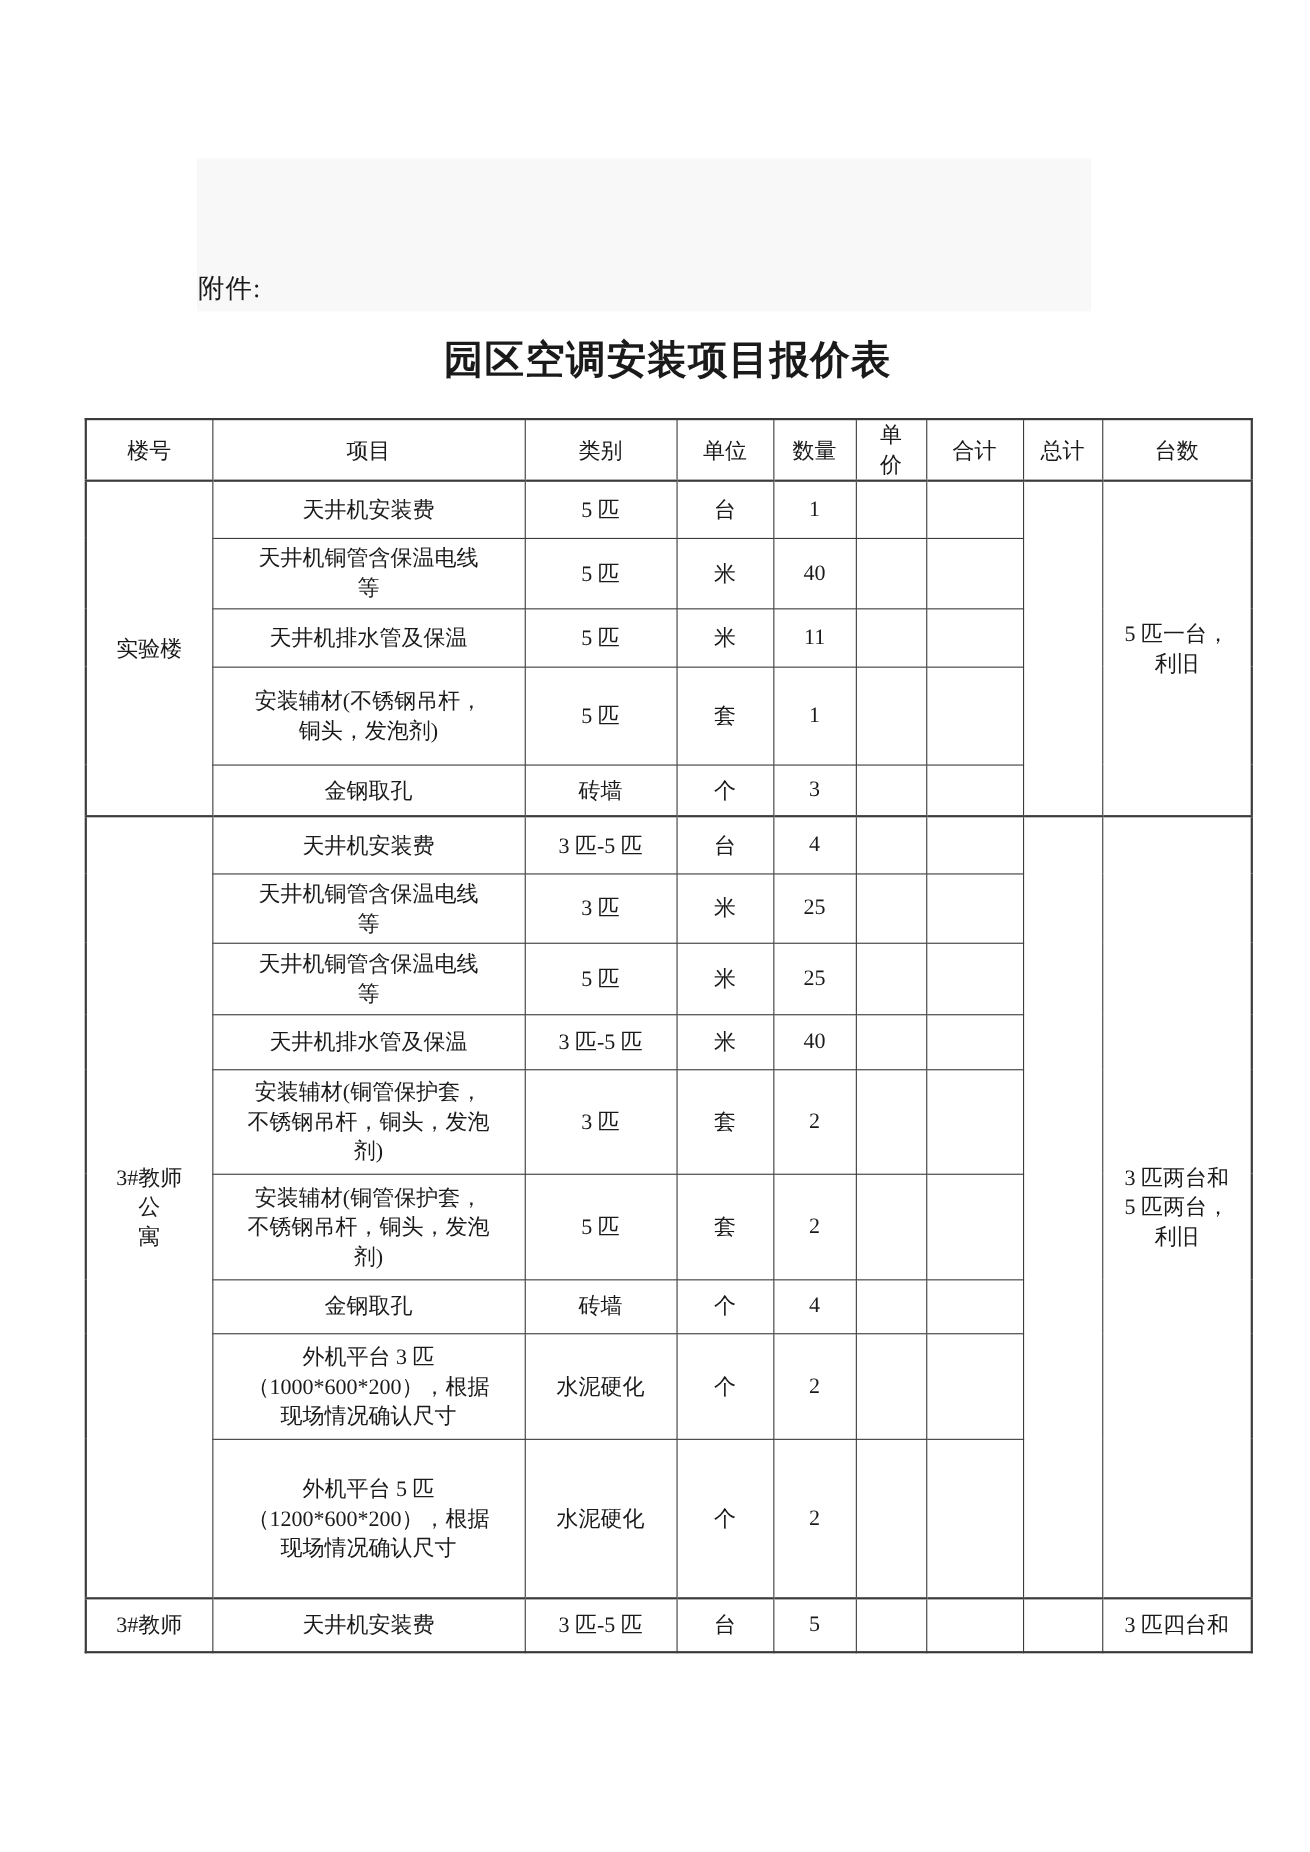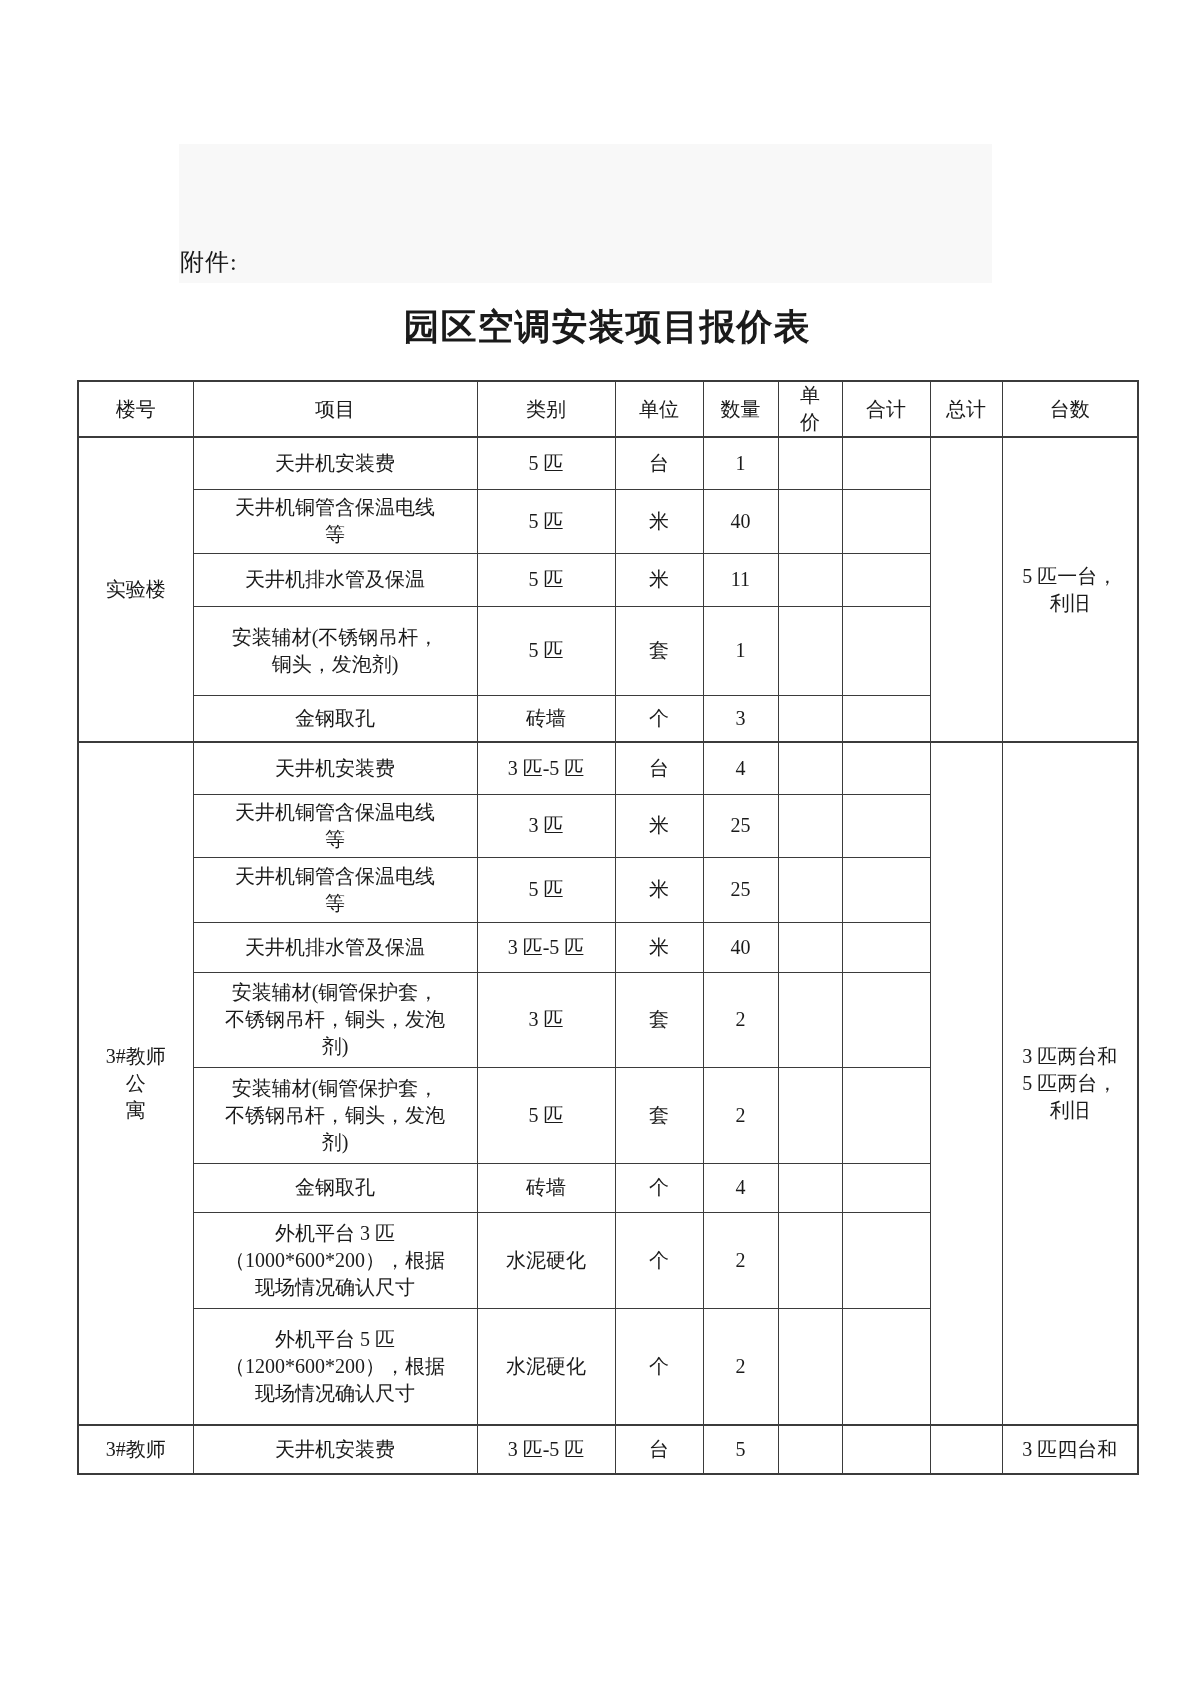--- a/index.html
+++ b/index.html
@@ -194,21 +194,21 @@
     <tr style="height:96px">
       <td>外机平台 3 匹
 （1000*600*200），根据
 现场情况确认尺寸</td>
       <td>水泥硬化</td>
       <td>个</td>
       <td>2</td>
       <td></td>
       <td></td>
     </tr>
-    <tr style="height:117px">
+    <tr style="height:145px">
       <td>外机平台 5 匹
 （1200*600*200），根据
 现场情况确认尺寸</td>
       <td>水泥硬化</td>
       <td>个</td>
       <td>2</td>
       <td></td>
       <td></td>
     </tr>
 

